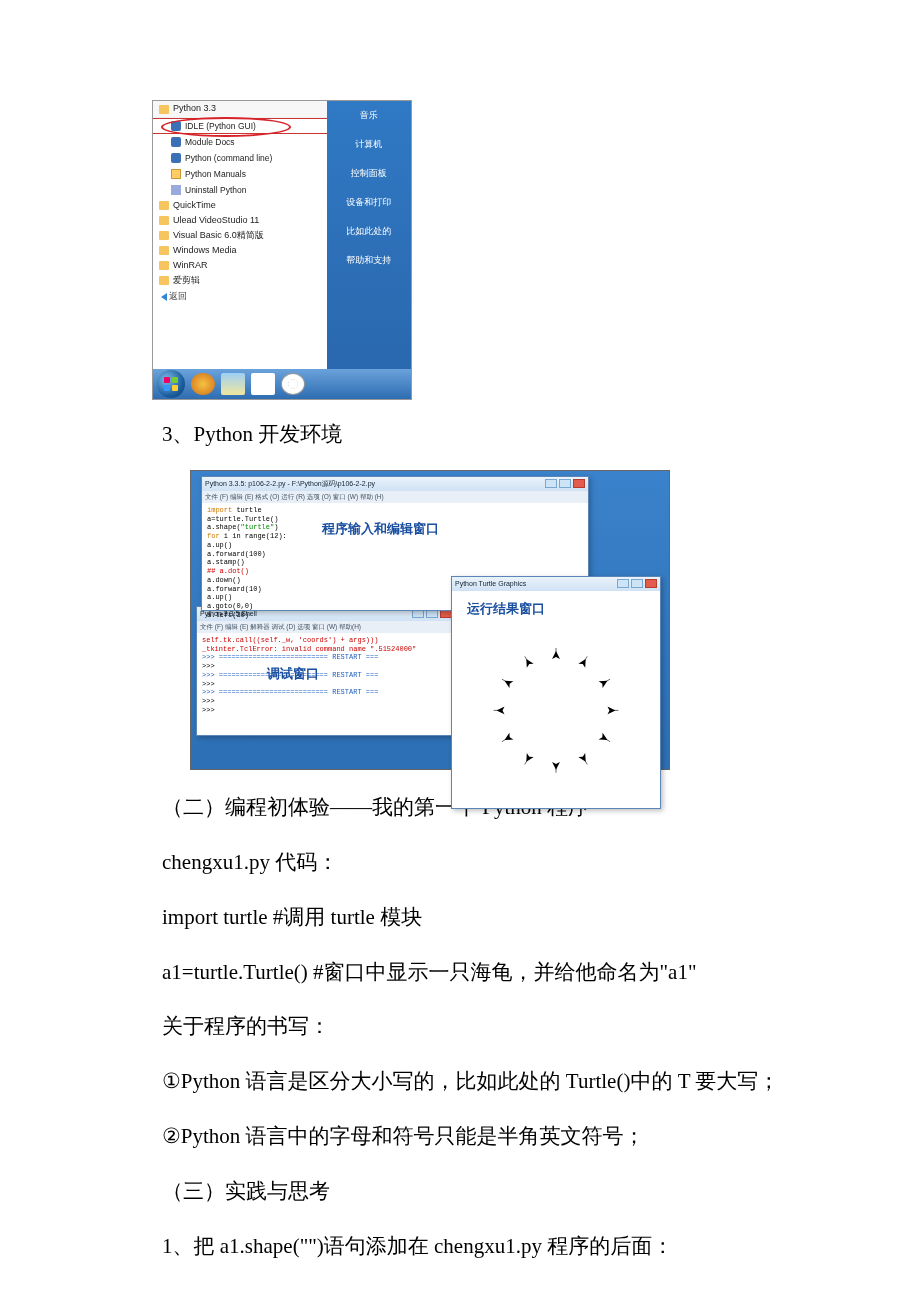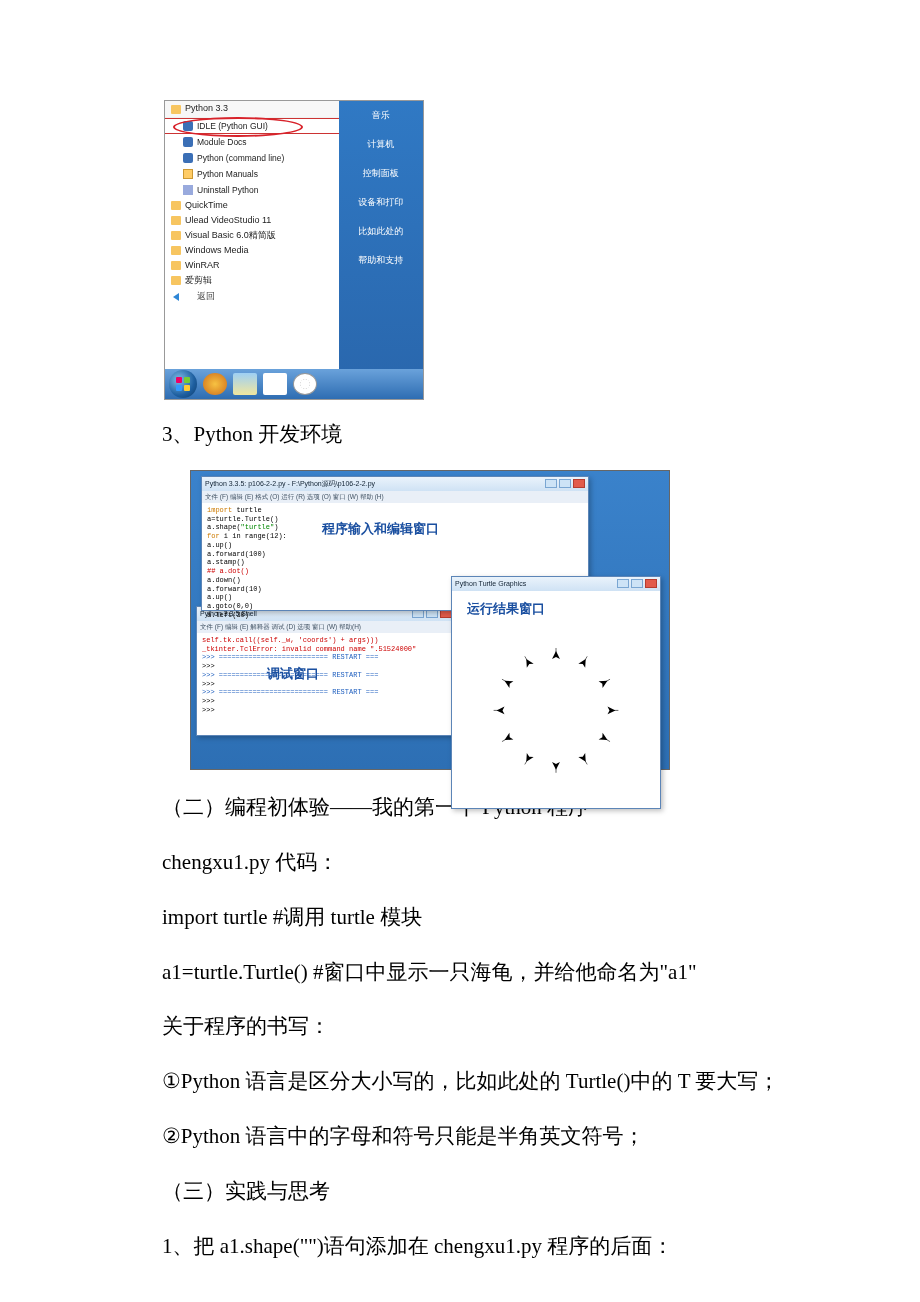--- a/index.html
+++ b/index.html
@@ -11,21 +11,21 @@
       font-size: 21px;
       color: #000;
       padding: 100px 120px 50px 120px;
       line-height: 1.9;
     }
 
     
     .startmenu-shot {
       width: 260px;
       height: 300px;
-      margin-left: 44px;
+      margin-left: 32px;
       margin-bottom: 15px;
       background: linear-gradient(#2b70b8, #1c5fa8);
       border: 1px solid #999;
       position: relative;
       display: flex;
       font-family: "Microsoft YaHei", Arial, sans-serif;
     }
     .startmenu-left {
       width: 175px;
       background: #fff;
@@ -70,21 +70,21 @@
       padding-left: 6px;
       gap: 4px;
       color: #222;
       font-size: 9px;
     }
     .folder-ico { width: 10px; height: 9px; background: #f7c560; border-radius: 1px; }
     .py-ico { width: 10px; height: 10px; background: #3b6fb6; border-radius: 2px; }
     .doc-ico { width: 10px; height: 10px; background: #ffcc66; border: 1px solid #cc9933; }
     .uninstall-ico { width: 10px; height: 10px; background: #9ad; }
     .back-row {
-      height: 18px; display: flex; align-items: center; padding-left: 8px; gap: 18px;
+      height: 18px; display: flex; align-items: center; padding-left: 8px; gap: 2px;
       color: #444; font-size: 9px;
     }
     .back-arrow { width: 0; height: 0; border-right: 6px solid #2f87d6; border-top: 4px solid transparent; border-bottom: 4px solid transparent; }
     .searchbox {
       margin: 8px 6px 6px 6px;
       height: 20px;
       background: #fff; border: 1px solid #a5c3e8;
       display: flex; align-items: center; justify-content: space-between;
       padding: 0 4px; font-size: 8.5px; color: #888; font-style: italic;
     }

